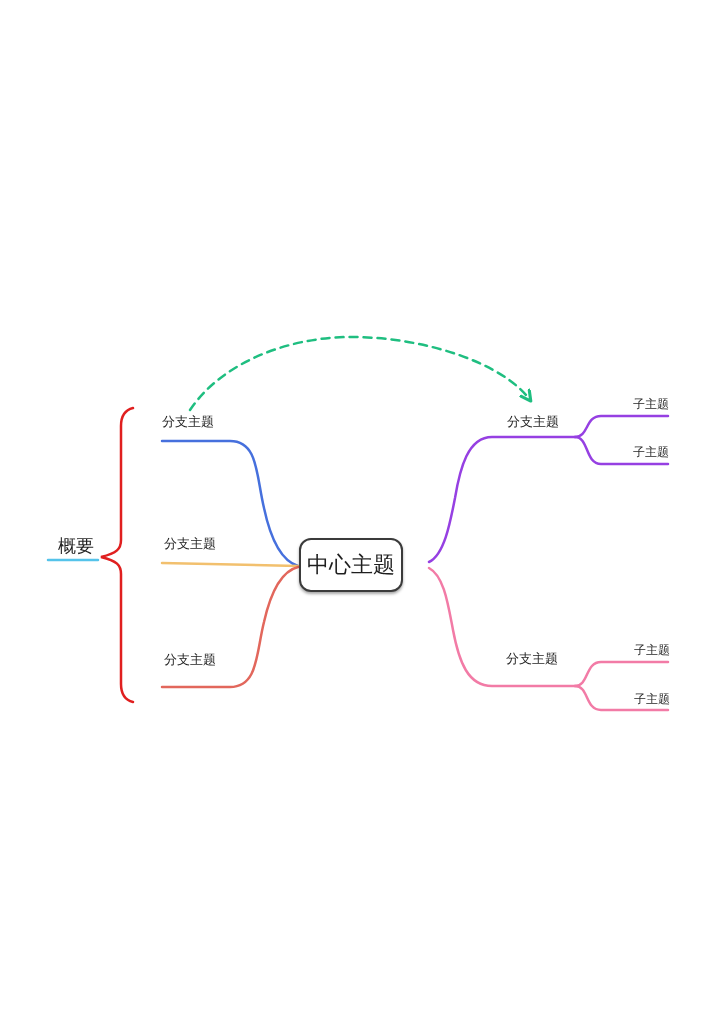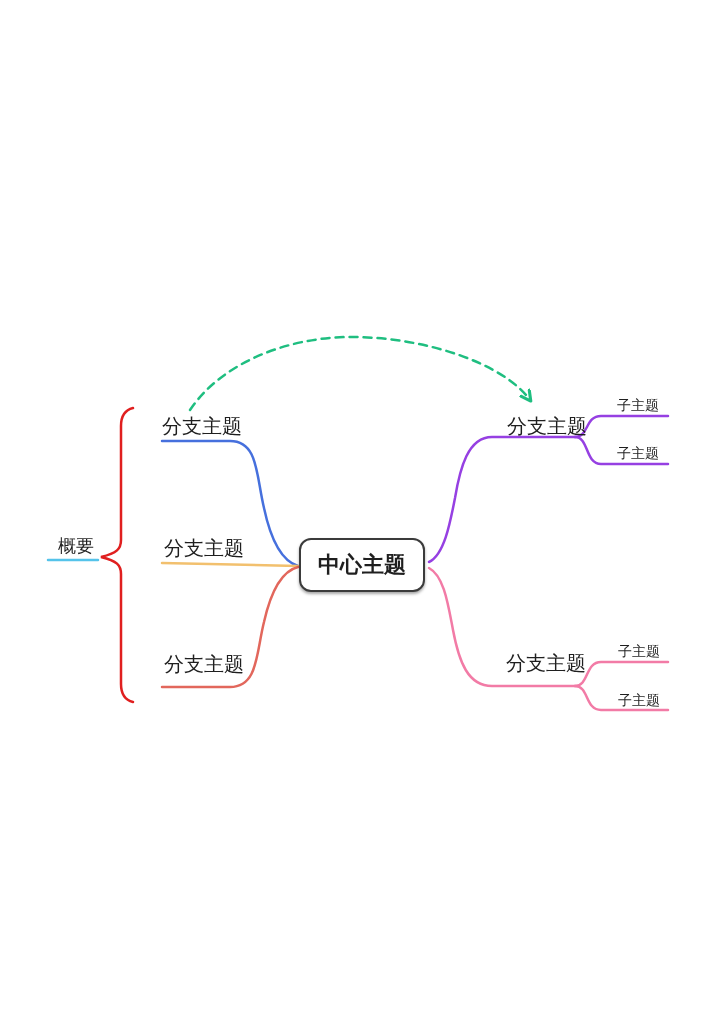--- a/index.html
+++ b/index.html
@@ -23,41 +23,40 @@
     width: 720px;
     height: 1018px;
   }
   .label {
     position: absolute;
     color: #1f1f1f;
     white-space: nowrap;
     line-height: 1.2;
     cursor: default;
   }
-  .branch-label { font-size: 20px; }
-  .sub-label    { font-size: 14px; }
+  .branch-label { font-size: 13px; }
+  .sub-label    { font-size: 12px; margin-left: 16px; }
   .summary-label{ font-size: 18px; }
   .central-topic {
     position: absolute;
     left: 299px;
     top: 538px;
-    width: 126px;
+    width: 104px;
     height: 54px;
     box-sizing: border-box;
     background: #ffffff;
     border: 2.5px solid #3b3b3b;
     border-radius: 12px;
     box-shadow: 0 2px 3px rgba(0,0,0,0.35);
     display: flex;
     align-items: center;
     justify-content: center;
     font-size: 22px;
     color: #1f1f1f;
     z-index: 2;
-    font-weight: bold;
   }
 </style>
 </head>
 <body>
 
 <div class="canvas">
 
   <svg class="wires" viewBox="0 0 720 1018" fill="none">
     <defs>
       <marker id="arrowhead" viewBox="0 0 10 10" refX="7.5" refY="5" markerWidth="5.2" markerHeight="5.2" orient="auto-start-reverse">

